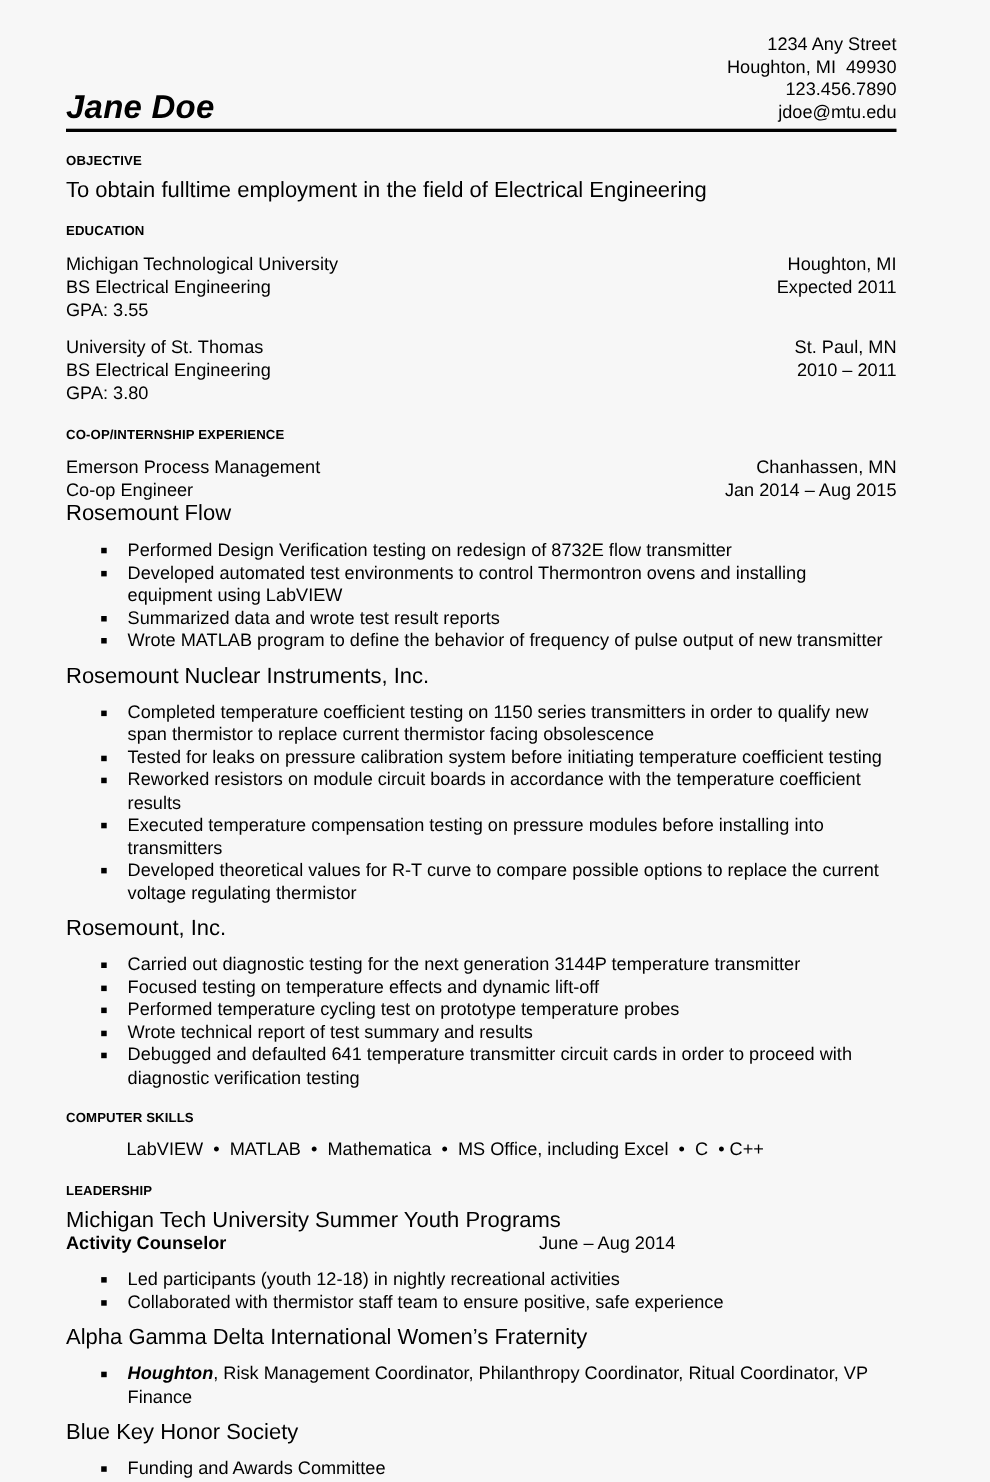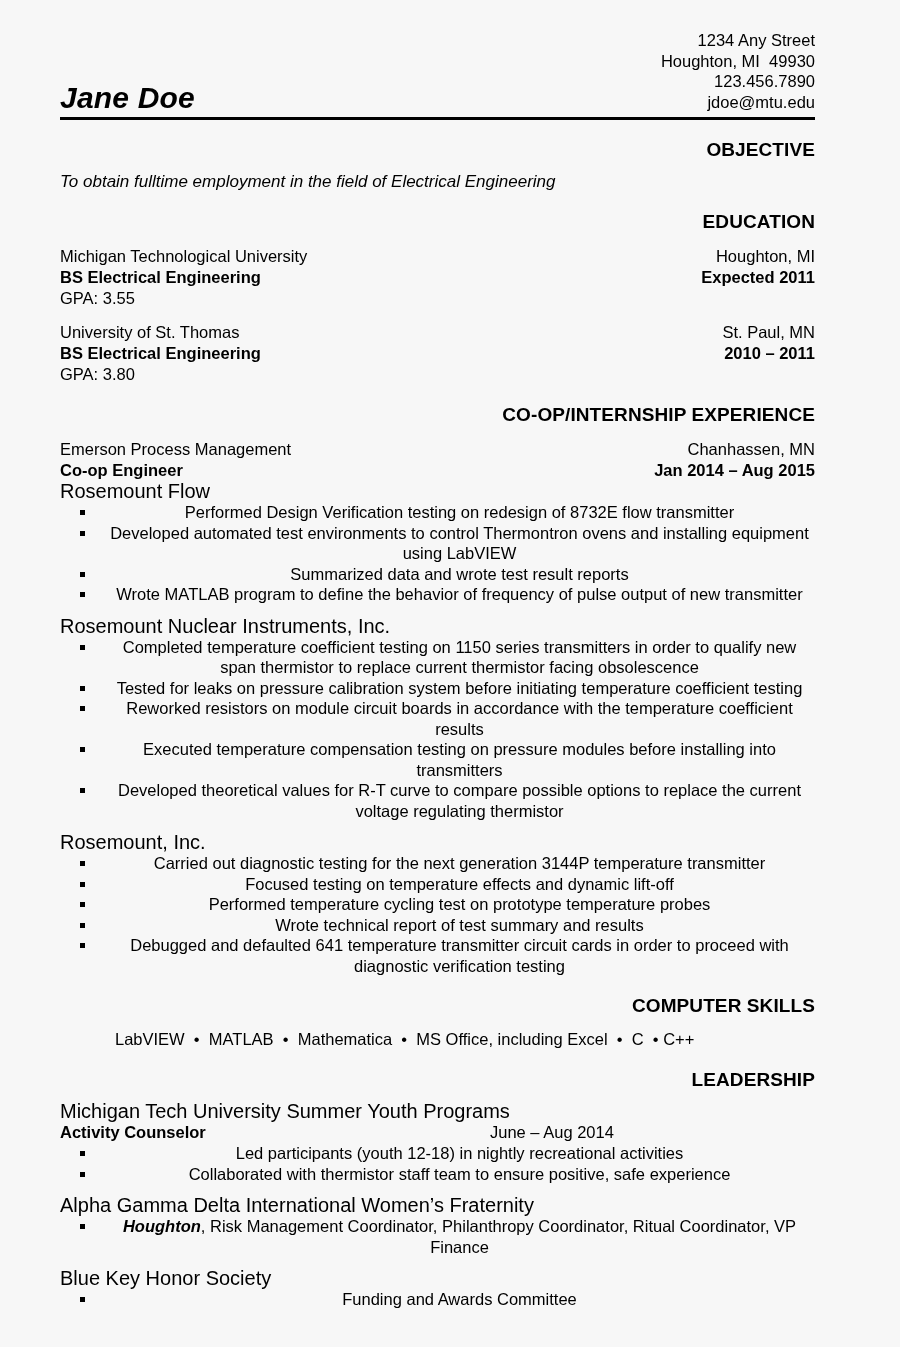--- a/index.html
+++ b/index.html
@@ -43,49 +43,47 @@
     letter-spacing: 0.2px;
   }
   .rule {
     border-bottom: 3px solid #000;
     margin-top: 2px;
     width: 755px;
   }
 
   
   .section-title {
-    font-size: 19px;
+    font-size: 12px;
     font-weight: bold;
     margin-top: 19px;
     margin-bottom: 10px;
     letter-spacing: 0.1px;
-    text-align: right;
   }
   .para {
-    font-size: 17px;
-    line-height: 21px;
-    font-style: italic;
+    font-size: 20px;
+    line-height: 21px;
   }
 
   .entry {
     margin-top: 13px;
   }
   .entry.tight { margin-top: 11px; }
 
   .row {
     display: flex;
     justify-content: space-between;
     align-items: baseline;
     font-size: 16.5px;
     line-height: 21px;
   }
   .row .left  { text-align: left; }
   .row .right { text-align: left; white-space: pre; }
   .row.bold .left,
-  .row.bold .right { font-weight: bold; }
+  .row.bold .right { font-weight: normal; }
 
   .subline {
     font-size: 20px;
     line-height: 21px;
   }
   .gpa {
     font-size: 16.5px;
     line-height: 21px;
   }
 
@@ -98,23 +96,22 @@
   .row.tabbed .right {
     position: absolute;
     left: 430px;
     top: 0;
     font-weight: normal;
   }
 
   
   ul.bullets {
     list-style: none;
-    margin: 0;
+    margin: 12px;
     padding: 0;
-    text-align: center;
   }
   ul.bullets li {
     position: relative;
     padding-left: 44px;
     font-size: 16.5px;
     line-height: 20.5px;
     margin: 0;
   }
   ul.bullets li::before {
     content: "";

